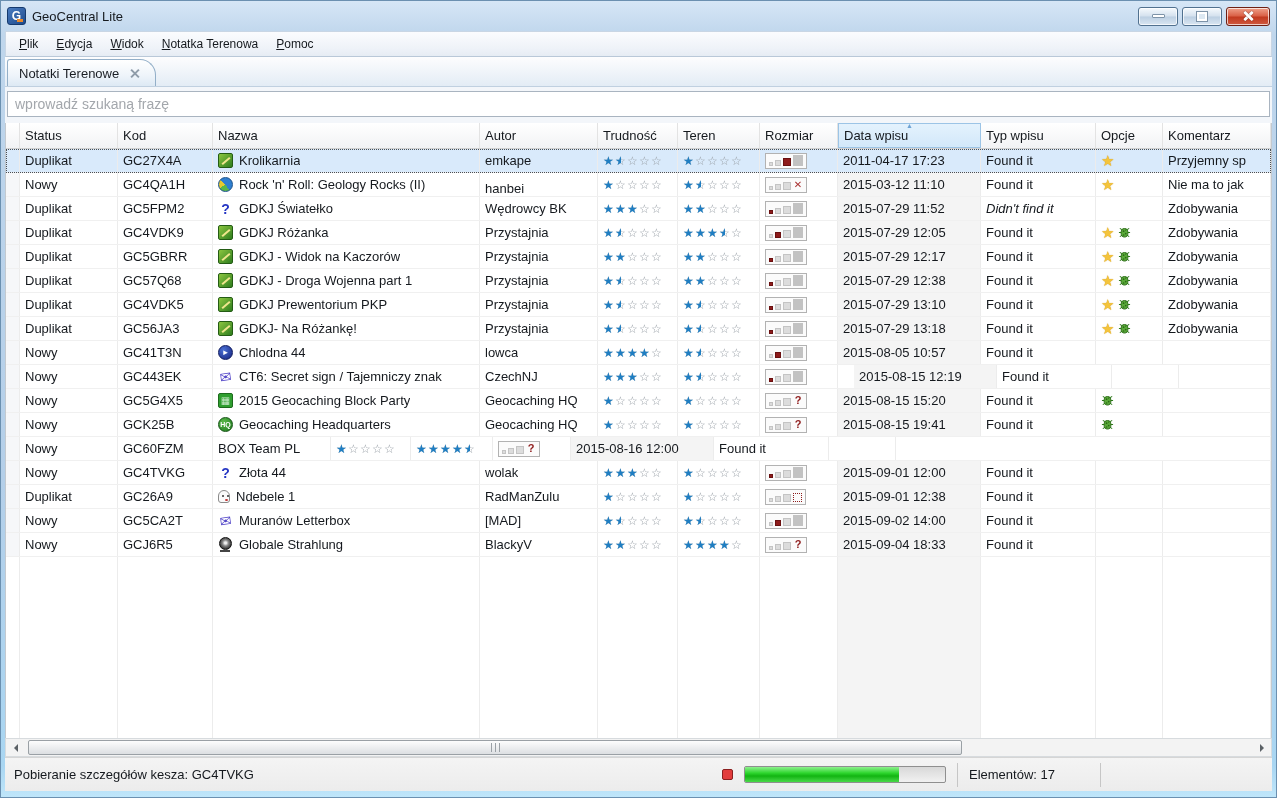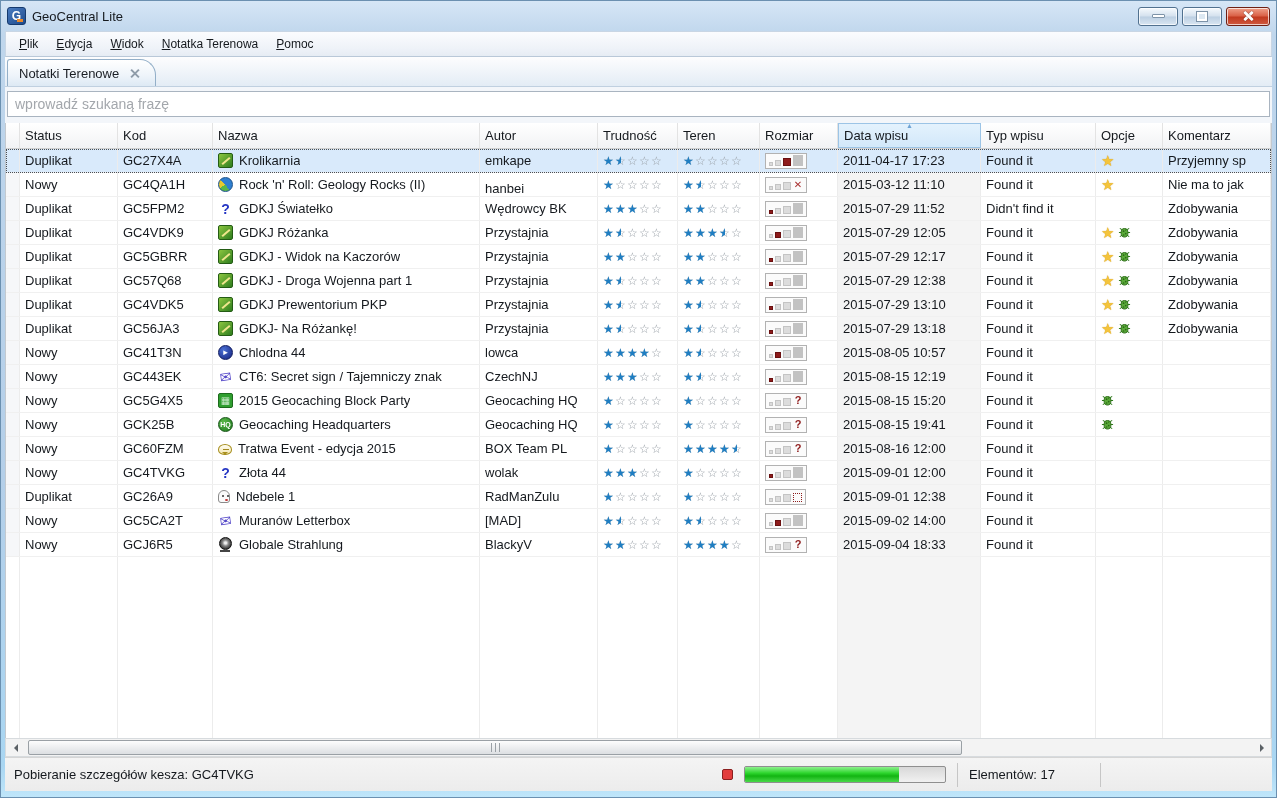--- a/index.html
+++ b/index.html
@@ -425,21 +425,21 @@
             <span class="sz">
               <i class="s1 act"></i>
               <i class="s2"></i>
               <i class="s3"></i>
               <i class="end"></i>
             </span>
           </div>
           <div class="cell c-data_wpisu sorted" style="flex: 0 0 143px; width: 143px;">
             <span class="txt">2015-07-29 11:52</span>
           </div>
-          <div class="cell c-typ_wpisu" style="flex: 0 0 115px; width: 115px;">
+          <div class="cell c-typ_wpisu" style="flex: 0 0 115px; width: 115px; font-style: italic;">
             <span class="txt">Didn't find it</span>
           </div>
           <div class="cell c-opcje" style="flex: 0 0 67px; width: 67px;"></div>
           <div class="cell c-komentarz" style="flex: 1 1 auto; min-width: 0px;">
             <span class="txt">Zdobywania</span>
           </div>
         </div>
         <div class="trow">
           <div class="cell c-gutter" style="flex: 0 0 14px; width: 14px;"></div>
           <div class="cell c-status" style="flex: 0 0 98px; width: 98px;">
@@ -1054,21 +1054,21 @@
             </span>
           </div>
           <div class="cell c-rozmiar" style="flex: 0 0 78px; width: 78px;">
             <span class="sz">
               <i class="s1 act"></i>
               <i class="s2"></i>
               <i class="s3"></i>
               <i class="end"></i>
             </span>
           </div>
-          <div class="cell c-data_wpisu sorted" style="flex: 0 0 143px; width: 143px;">
+          <div class="cell c-data_wpisu sorted" style="flex: 0 0 143px; width: 143px; margin-left: 16px;">
             <span class="txt">2015-08-15 12:19</span>
           </div>
           <div class="cell c-typ_wpisu" style="flex: 0 0 115px; width: 115px;">
             <span class="txt">Found it</span>
           </div>
           <div class="cell c-opcje" style="flex: 0 0 67px; width: 67px;"></div>
           <div class="cell c-komentarz" style="flex: 1 1 auto; min-width: 0px;">
             <span class="txt"></span>
           </div>
         </div>
@@ -1256,24 +1256,20 @@
             <span class="txt"></span>
           </div>
         </div>
         <div class="trow">
           <div class="cell c-gutter" style="flex: 0 0 14px; width: 14px;"></div>
           <div class="cell c-status" style="flex: 0 0 98px; width: 98px;">
             <span class="txt">Nowy</span>
           </div>
           <div class="cell c-kod" style="flex: 0 0 95px; width: 95px;">
             <span class="txt">GC60FZM</span>
-          </div>
-          <div class="cell c-nazwa" style="flex: 0 0 267px; width: 267px;">
-            <span class="ti ti-evt"></span>
-            <span class="txt">Tratwa Event - edycja 2015</span>
           </div>
           <div class="cell c-autor" style="flex: 0 0 118px; width: 118px;">
             <span class="txt">BOX Team PL</span>
           </div>
           <div class="cell c-trudnosc" style="flex: 0 0 80px; width: 80px;">
             <span class="stars">
               <span class="st">
                 <span class="b">☆</span>
                 <span class="f" style="width: 100%;">★</span>
               </span>

